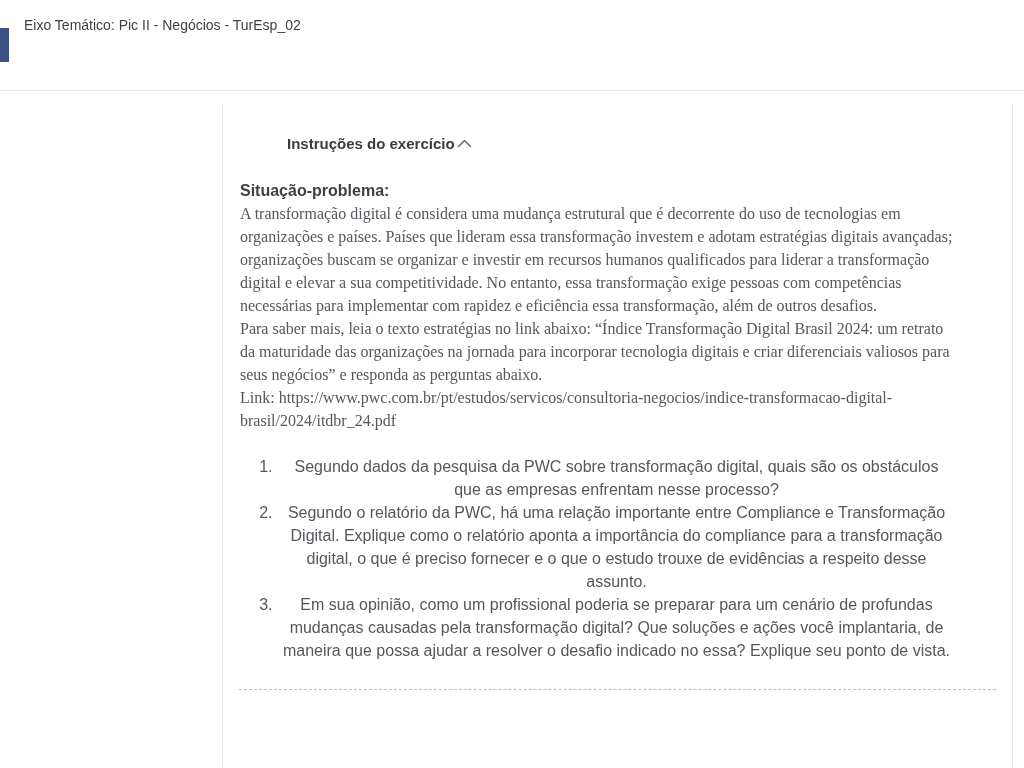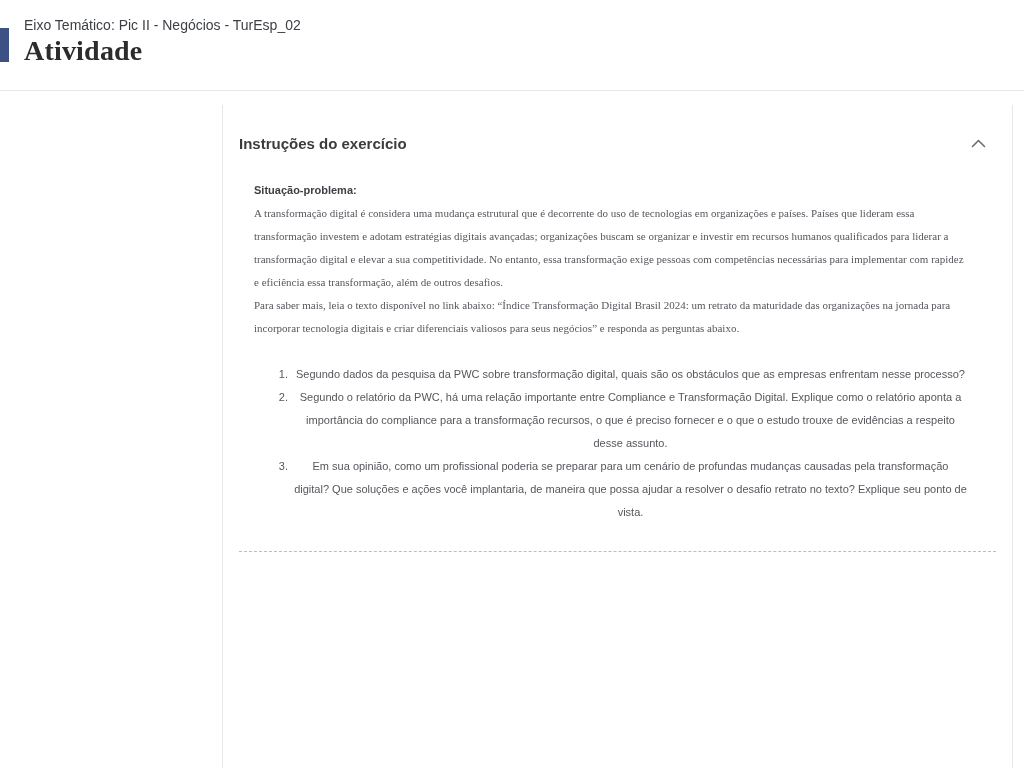--- a/index.html
+++ b/index.html
@@ -45,41 +45,41 @@
     margin: 14px 0 0 222px;
     width: 791px;
     min-height: 663px;
     background: #ffffff;
     border-left: 1px solid #e8e8e8;
     border-right: 1px solid #e8e8e8;
     padding: 30px 16px 20px 16px;
   }
   .card-header {
     display: flex;
-    justify-content: space-between;
     align-items: center;
     padding-right: 8px;
     cursor: pointer;
+    margin-left: 48px;
   }
   .card-heading {
     font-size: 15px;
     font-weight: 700;
     color: #3c3c3c;
   }
   .chevron {
     display: inline-flex;
     align-items: center;
     padding: 2px;
   }
 
   
   .card-body {
-    margin: 27px 0 0 15px;
+    margin: 27px 0 0 1px;
     width: 713px;
-    font-size: 11px;
+    font-size: 16px;
     line-height: 23px;
     color: #55575c;
   }
   .situation-label {
     font-weight: 700;
     color: #3f4045;
   }
   .paragraphs p { margin: 0; font-family: Liberation Serif, serif; }
   ol.questions {
     margin: 23px 0 0 0;
@@ -95,46 +95,46 @@
     height: 0;
     border-bottom: 1px dashed #bdbdbd;
   }
 </style>
 </head>
 <body>
 
 <header class="page-header">
   <div class="brand-stripe"></div>
   <div class="breadcrumb">Eixo Temático: Pic II - Negócios - TurEsp_02</div>
-  <h1 class="page-title">Atividade</h1>
 </header>
 
 <main class="content">
   <section class="card">
 
     <div class="card-header">
       <span class="card-heading">Instruções do exercício</span>
       <span class="chevron">
         <svg width="15" height="9" viewBox="0 0 15 9" aria-hidden="true">
           <polyline points="1.5,7.5 7.5,1.5 13.5,7.5" fill="none" stroke="#6e6e6e" stroke-width="1.6" stroke-linecap="round" stroke-linejoin="round"></polyline>
         </svg>
       </span>
     </div>
 
     <div class="card-body">
       <div class="situation-label">Situação-problema:</div>
 
       <div class="paragraphs">
           <p>A transformação digital é considera uma mudança estrutural que é decorrente do uso de tecnologias em organizações e países. Países que lideram essa transformação investem e adotam estratégias digitais avançadas; organizações buscam se organizar e investir em recursos humanos qualificados para liderar a transformação digital e elevar a sua competitividade. No entanto, essa transformação exige pessoas com competências necessárias para implementar com rapidez e eficiência essa transformação, além de outros desafios.</p>
-          <p>Para saber mais, leia o texto disponível no link abaixo: “Índice Transformação Digital Brasil 2024: um retrato da maturidade das organizações na jornada para incorporar tecnologia digitais e criar diferenciais valiosos para seus negócios” e responda as perguntas abaixo.</p>
+          <p>Para saber mais, leia o texto estratégias no link abaixo: “Índice Transformação Digital Brasil 2024: um retrato da maturidade das organizações na jornada para incorporar tecnologia digitais e criar diferenciais valiosos para seus negócios” e responda as perguntas abaixo.</p>
+          <p>Link: https://www.pwc.com.br/pt/estudos/servicos/consultoria-negocios/indice-transformacao-digital-brasil/2024/itdbr_24.pdf</p>
         </div>
 
       <ol class="questions">
           <li>Segundo dados da pesquisa da PWC sobre transformação digital, quais são os obstáculos que as empresas enfrentam nesse processo?</li>
-          <li>Segundo o relatório da PWC, há uma relação importante entre Compliance e Transformação Digital. Explique como o relatório aponta a importância do compliance para a transformação recursos, o que é preciso fornecer e o que o estudo trouxe de evidências a respeito desse assunto.</li>
-          <li>Em sua opinião, como um profissional poderia se preparar para um cenário de profundas mudanças causadas pela transformação digital? Que soluções e ações você implantaria, de maneira que possa ajudar a resolver o desafio retrato no texto? Explique seu ponto de vista.</li>
+          <li>Segundo o relatório da PWC, há uma relação importante entre Compliance e Transformação Digital. Explique como o relatório aponta a importância do compliance para a transformação digital, o que é preciso fornecer e o que o estudo trouxe de evidências a respeito desse assunto.</li>
+          <li>Em sua opinião, como um profissional poderia se preparar para um cenário de profundas mudanças causadas pela transformação digital? Que soluções e ações você implantaria, de maneira que possa ajudar a resolver o desafio indicado no essa? Explique seu ponto de vista.</li>
         </ol>
     </div>
 
     <div class="dashed-divider"></div>
 
   </section>
 </main>
 
 </body></html>

